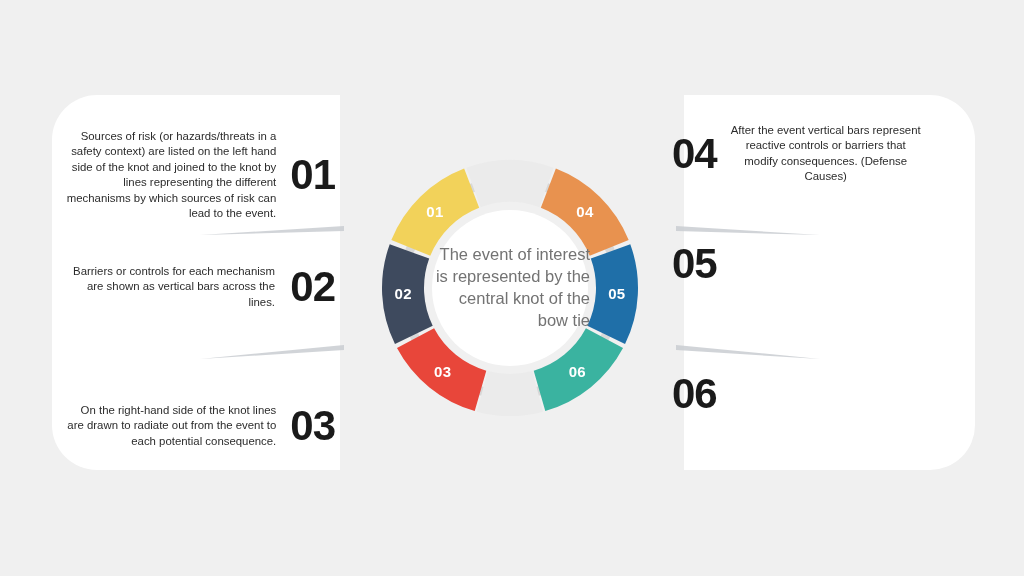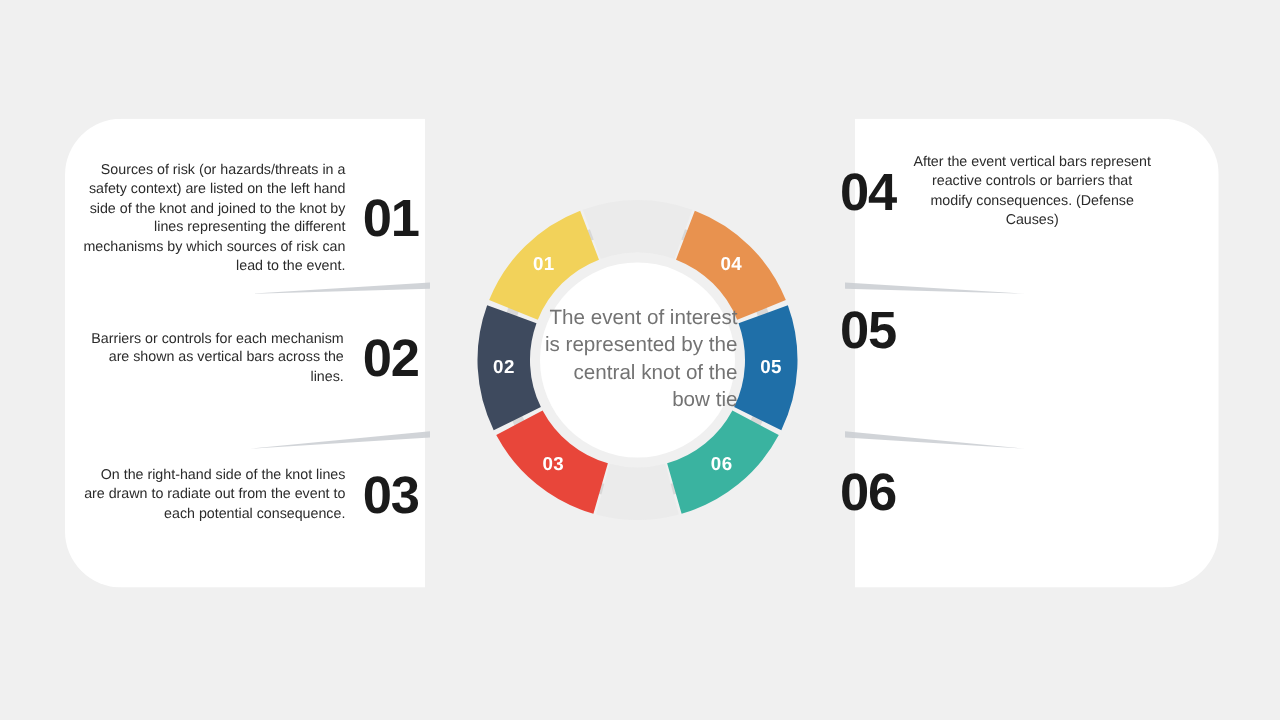--- a/index.html
+++ b/index.html
@@ -103,21 +103,21 @@
     padding-right: 14px;
   }
   .item-right .desc {
     text-align: center;
     padding-left: 14px;
   }
 
   
   #item-01 { left: 60px;  top: 118px; width: 275px; justify-content: flex-end; }
   #item-02 { left: 60px;  top: 253px; width: 275px; justify-content: space-between; }
-  #item-03 { left: 60px;  top: 362px; width: 275px; justify-content: flex-end; }
+  #item-03 { left: 60px;  top: 392px; width: 275px; justify-content: flex-end; }
   
   #item-04 { left: 672px; top: 123px; width: 280px; justify-content: flex-start; }
   #item-05 { left: 672px; top: 243px; width: 280px; justify-content: flex-start; }
   #item-06 { left: 672px; top: 373px; width: 280px; justify-content: flex-start; }
 
   #item-01 .desc, #item-02 .desc, #item-03 .desc { width: 215px; }
   #item-04 .desc, #item-05 .desc, #item-06 .desc { width: 190px; }
 </style>
 </head>
 <body>

